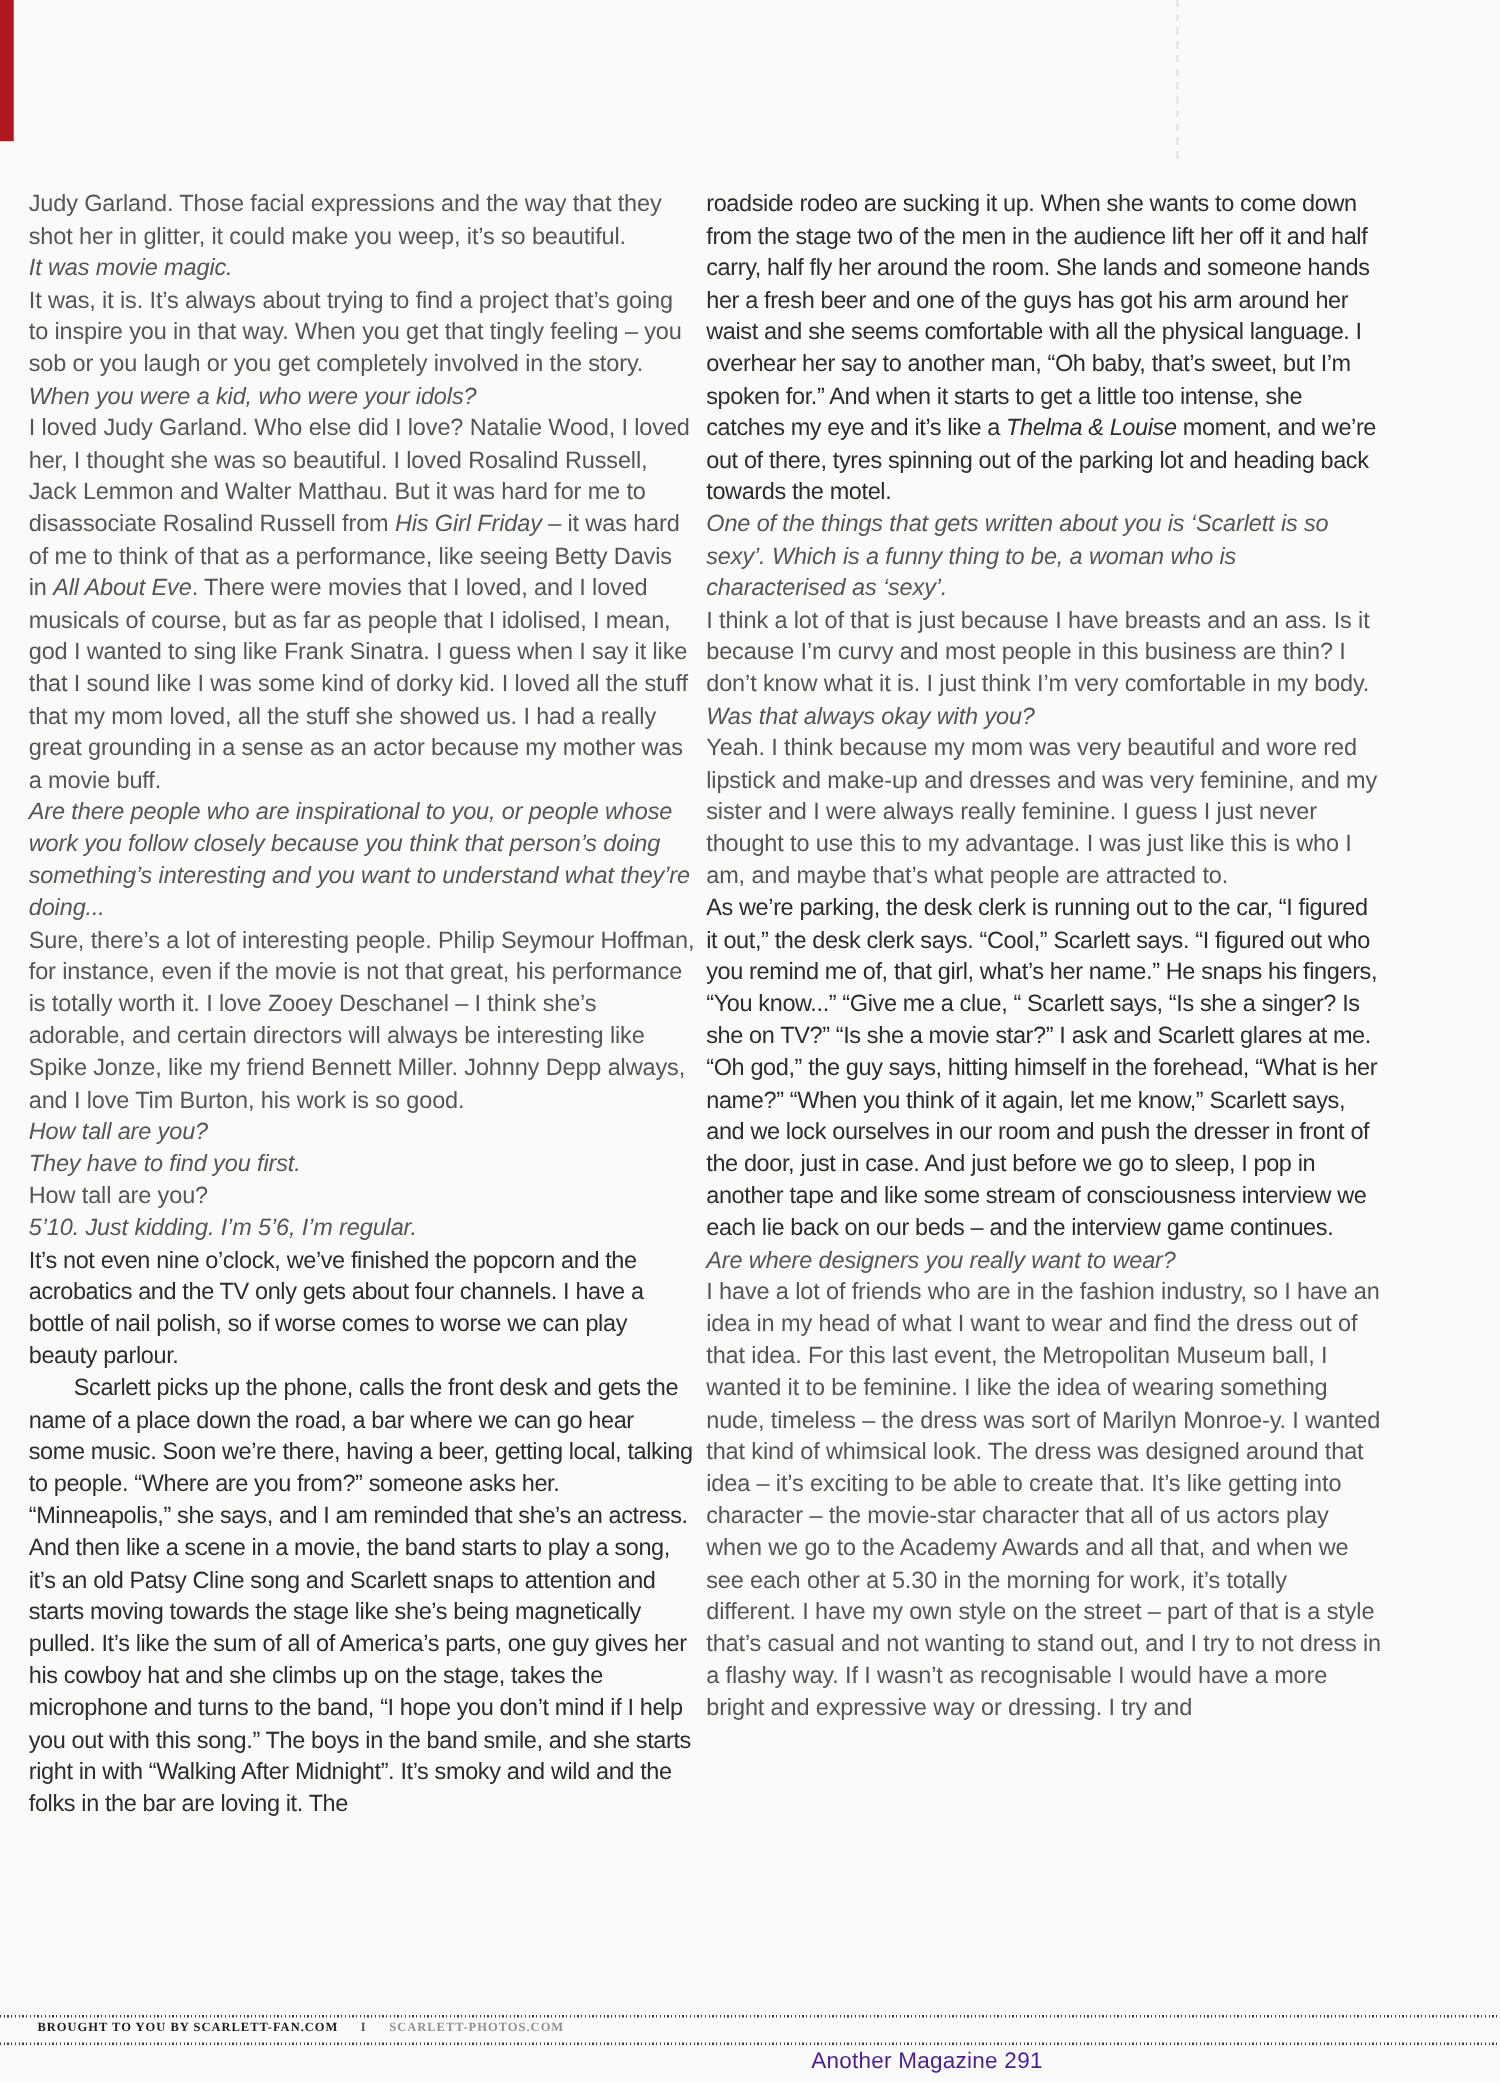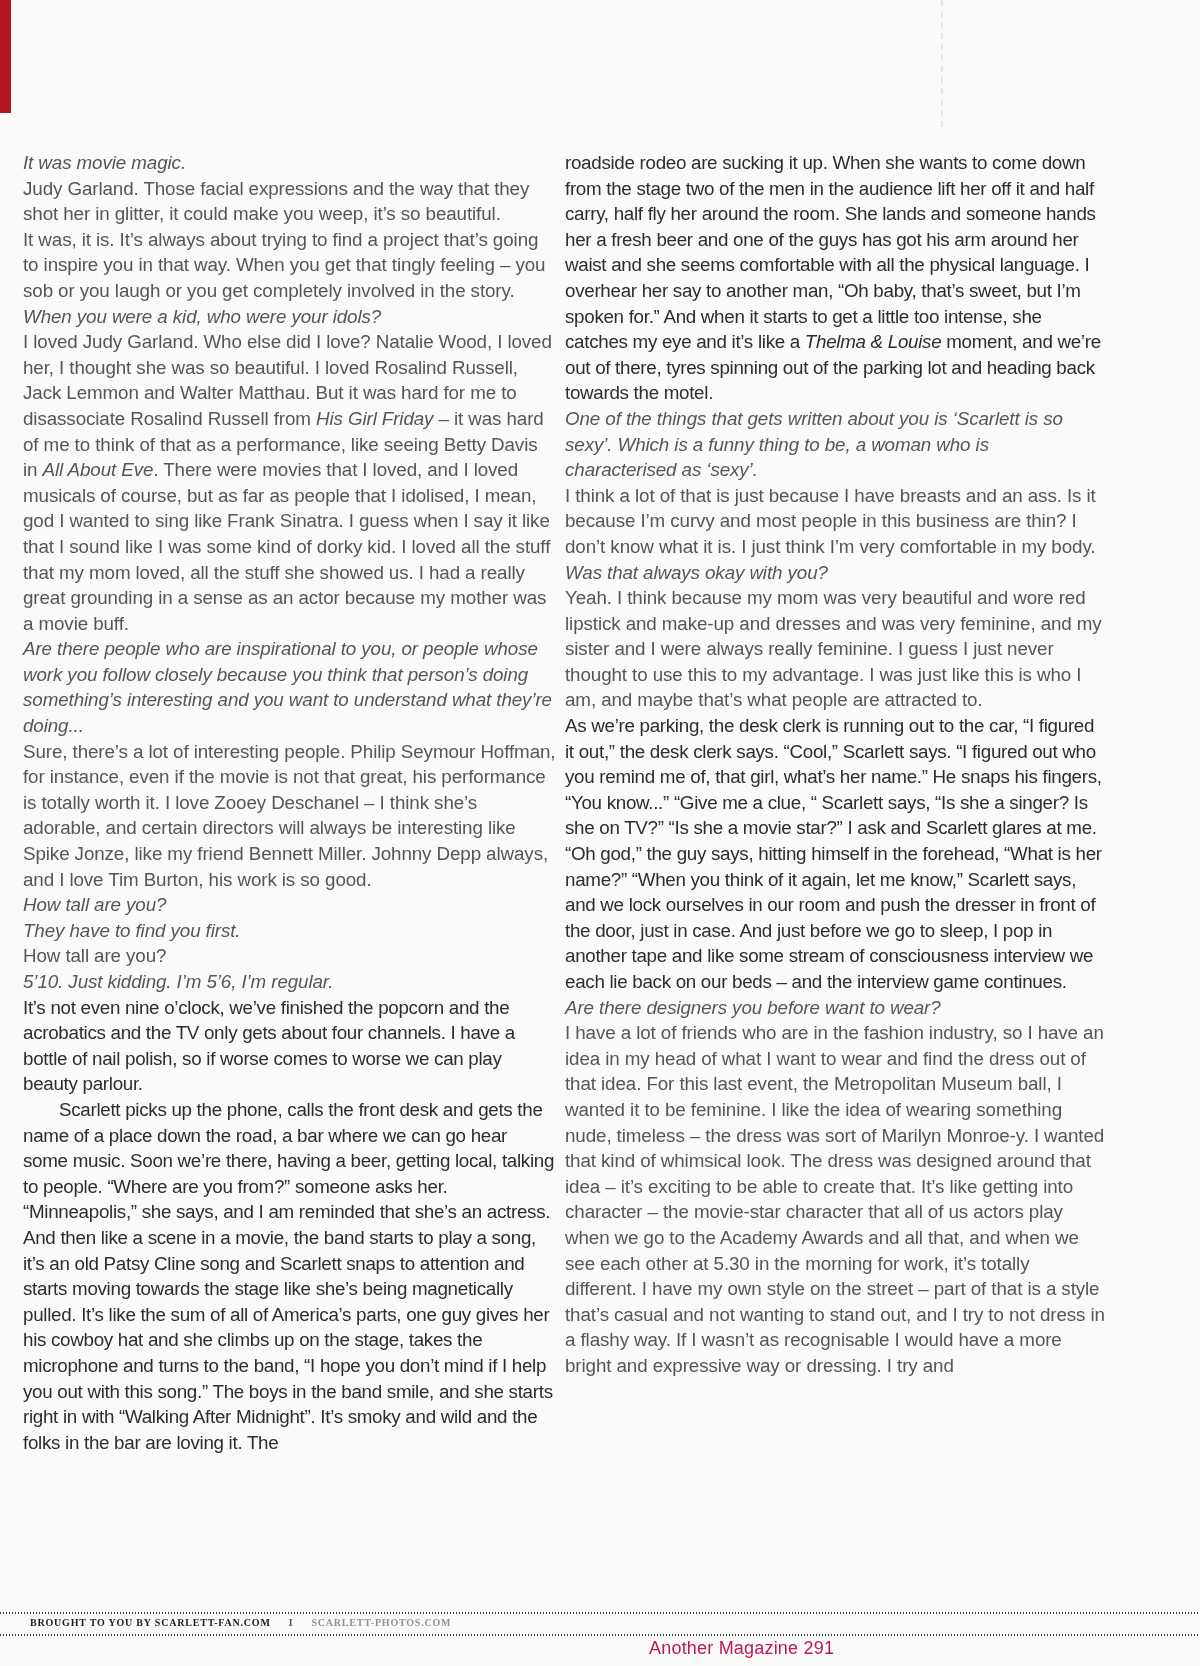--- a/index.html
+++ b/index.html
@@ -58,54 +58,54 @@
     letter-spacing: 0.8px;
     white-space: nowrap;
   }
   .credit-left { color: #1c1c1c; }
   .credit-sep { color: #555; margin: 0 18px; }
   .credit-right { color: #8f9193; }
   .magazine-credit {
     position: absolute;
     left: 649px; top: 1638px;
     font-size: 18px;
-    color: #be185d;
+    color: #4c1d95;
     letter-spacing: 0.2px;
   }
 </style>
 </head>
 <body>
 
 <div class="page">
   <div class="red-bar"></div>
   <div class="crease"></div>
 
   <div class="column column-left">
+      <p class="para a"><span>Judy Garland. Those facial expressions and the way that they shot her in glitter, it could make you weep, it’s so beautiful.</span></p>
       <p class="para q"><span>It was movie magic.</span></p>
-      <p class="para a"><span>Judy Garland. Those facial expressions and the way that they shot her in glitter, it could make you weep, it’s so beautiful.</span></p>
       <p class="para a"><span>It was, it is. It’s always about trying to find a project that’s going to inspire you in that way. When you get that tingly feeling – you sob or you laugh or you get completely involved in the story.</span></p>
       <p class="para q"><span>When you were a kid, who were your idols?</span></p>
       <p class="para a"><span>I loved Judy Garland. Who else did I love? Natalie Wood, I loved her, I thought she was so beautiful. I loved Rosalind Russell, Jack Lemmon and Walter Matthau. But it was hard for me to disassociate Rosalind Russell from </span><span class="em">His Girl Friday</span><span> – it was hard of me to think of that as a performance, like seeing Betty Davis in </span><span class="em">All About Eve</span><span>. There were movies that I loved, and I loved musicals of course, but as far as people that I idolised, I mean, god I wanted to sing like Frank Sinatra. I guess when I say it like that I sound like I was some kind of dorky kid. I loved all the stuff that my mom loved, all the stuff she showed us. I had a really great grounding in a sense as an actor because my mother was a movie buff.</span></p>
       <p class="para q"><span>Are there people who are inspirational to you, or people whose work you follow closely because you think that person’s doing something’s interesting and you want to understand what they’re doing...</span></p>
       <p class="para a"><span>Sure, there’s a lot of interesting people. Philip Seymour Hoffman, for instance, even if the movie is not that great, his performance is totally worth it. I love Zooey Deschanel – I think she’s adorable, and certain directors will always be interesting like Spike Jonze, like my friend Bennett Miller. Johnny Depp always, and I love Tim Burton, his work is so good.</span></p>
       <p class="para q"><span>How tall are you?</span></p>
       <p class="para q"><span>They have to find you first.</span></p>
       <p class="para a"><span>How tall are you?</span></p>
       <p class="para q"><span>5’10. Just kidding. I’m 5’6, I’m regular.</span></p>
       <p class="para n gap"><span>It’s not even nine o’clock, we’ve finished the popcorn and the acrobatics and the TV only gets about four channels. I have a bottle of nail polish, so if worse comes to worse we can play beauty parlour.</span></p>
       <p class="para n indent"><span>Scarlett picks up the phone, calls the front desk and gets the name of a place down the road, a bar where we can go hear some music. Soon we’re there, having a beer, getting local, talking to people. “Where are you from?” someone asks her. “Minneapolis,” she says, and I am reminded that she’s an actress. And then like a scene in a movie, the band starts to play a song, it’s an old Patsy Cline song and Scarlett snaps to attention and starts moving towards the stage like she’s being magnetically pulled. It’s like the sum of all of America’s parts, one guy gives her his cowboy hat and she climbs up on the stage, takes the microphone and turns to the band, “I hope you don’t mind if I help you out with this song.” The boys in the band smile, and she starts right in with “Walking After Midnight”. It’s smoky and wild and the folks in the bar are loving it. The</span></p>
     </div>
   <div class="column column-right">
       <p class="para n"><span>roadside rodeo are sucking it up. When she wants to come down from the stage two of the men in the audience lift her off it and half carry, half fly her around the room. She lands and someone hands her a fresh beer and one of the guys has got his arm around her waist and she seems comfortable with all the physical language. I overhear her say to another man, “Oh baby, that’s sweet, but I’m spoken for.” And when it starts to get a little too intense, she catches my eye and it’s like a </span><span class="em">Thelma &amp; Louise</span><span> moment, and we’re out of there, tyres spinning out of the parking lot and heading back towards the motel.</span></p>
       <p class="para q gap"><span>One of the things that gets written about you is ‘Scarlett is so sexy’. Which is a funny thing to be, a woman who is characterised as ‘sexy’.</span></p>
       <p class="para a"><span>I think a lot of that is just because I have breasts and an ass. Is it because I’m curvy and most people in this business are thin? I don’t know what it is. I just think I’m very comfortable in my body.</span></p>
       <p class="para q"><span>Was that always okay with you?</span></p>
       <p class="para a"><span>Yeah. I think because my mom was very beautiful and wore red lipstick and make-up and dresses and was very feminine, and my sister and I were always really feminine. I guess I just never thought to use this to my advantage. I was just like this is who I am, and maybe that’s what people are attracted to.</span></p>
       <p class="para n gap"><span>As we’re parking, the desk clerk is running out to the car, “I figured it out,” the desk clerk says. “Cool,” Scarlett says. “I figured out who you remind me of, that girl, what’s her name.” He snaps his fingers, “You know...” “Give me a clue, “ Scarlett says, “Is she a singer? Is she on TV?” “Is she a movie star?” I ask and Scarlett glares at me. “Oh god,” the guy says, hitting himself in the forehead, “What is her name?” “When you think of it again, let me know,” Scarlett says, and we lock ourselves in our room and push the dresser in front of the door, just in case. And just before we go to sleep, I pop in another tape and like some stream of consciousness interview we each lie back on our beds – and the interview game continues.</span></p>
-      <p class="para q gap"><span>Are there designers you before want to wear?</span></p>
+      <p class="para q gap"><span>Are where designers you really want to wear?</span></p>
       <p class="para a"><span>I have a lot of friends who are in the fashion industry, so I have an idea in my head of what I want to wear and find the dress out of that idea. For this last event, the Metropolitan Museum ball, I wanted it to be feminine. I like the idea of wearing something nude, timeless – the dress was sort of Marilyn Monroe-y. I wanted that kind of whimsical look. The dress was designed around that idea – it’s exciting to be able to create that. It’s like getting into character – the movie-star character that all of us actors play when we go to the Academy Awards and all that, and when we see each other at 5.30 in the morning for work, it’s totally different. I have my own style on the street – part of that is a style that’s casual and not wanting to stand out, and I try to not dress in a flashy way. If I wasn’t as recognisable I would have a more bright and expressive way or dressing. I try and</span></p>
     </div>
 
   <div class="footer-rule rule-top"></div>
   <div class="footer-credit">
     <span class="credit-left">BROUGHT TO YOU BY SCARLETT-FAN.COM</span><span class="credit-sep">I</span><span class="credit-right">SCARLETT-PHOTOS.COM</span>
   </div>
   <div class="footer-rule rule-bottom"></div>
   <div class="magazine-credit">Another Magazine 291</div>
 </div>

